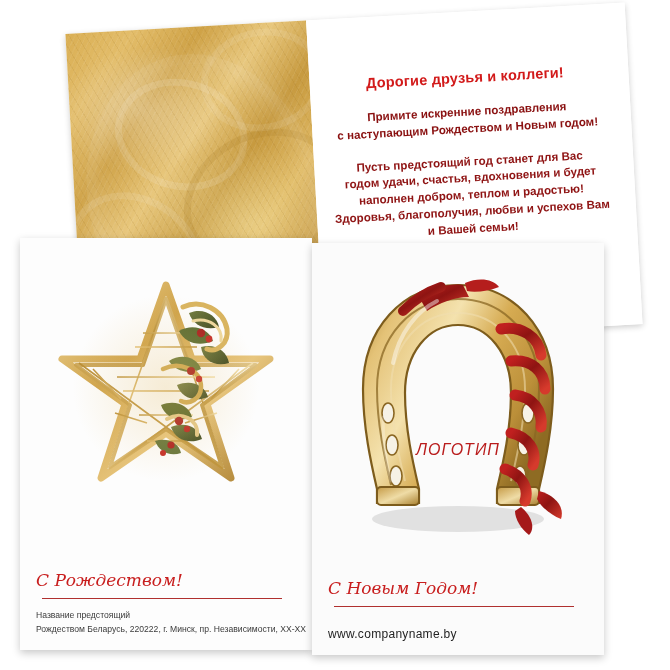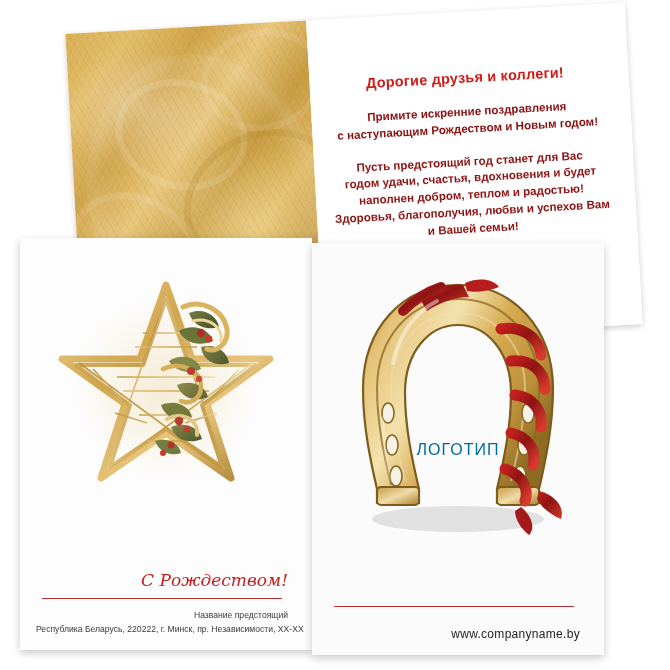--- a/index.html
+++ b/index.html
@@ -158,35 +158,36 @@
     top: 162px;
     transform: translate(-50%, -50%);
     width: 250px;
     height: 276px;
   }
   .logo-ghost {
     position: absolute;
     left: 50%;
     top: 198px;
     transform: translateX(-50%);
-    color: #0369a1;
+    color: #b91c1c;
     font-size: 16px;
     letter-spacing: 1px;
     user-select: none;
+    font-style: italic;
   }
 
   
   .card-footer {
     position: absolute;
     left: 0;
     right: 8px;
     bottom: 0;
     padding: 0 16px 14px 16px;
     box-sizing: border-box;
-    text-align: right;
+    text-align: left;
   }
   .script {
     color: #c81e1e;
     font-family: "DejaVu Serif", serif;
     font-style: italic;
     font-size: 17px;
     margin-bottom: 8px;
     white-space: nowrap;
   }
   .rule {
@@ -307,21 +308,21 @@
           </g>
         </svg>
       </div>
     </div>
 
     <div class="card-footer footer-left">
       <div class="script">С Рождеством!</div>
       <div class="rule"></div>
       <div class="org-lines">
         <span>Название предстоящий</span>
-        <span>Республика Беларусь, 220222, г. Минск, пр. Независимости, XX-XX</span>
+        <span>Рождеством Беларусь, 220222, г. Минск, пр. Независимости, XX-XX</span>
       </div>
     </div>
   </div>
 
   <div class="card card-right">
     <div class="art-area">
 
       <div class="logo-ghost">ЛОГОТИП</div>
 
       <div class="horseshoe-wrap">
@@ -401,18 +402,19 @@
           <path d="M188,240 C200,250 202,262 196,268 C188,262 182,252 182,244 Z" fill="#a5191a"></path>
           <path d="M132,16 C146,10 160,12 166,20 C156,24 142,26 134,24 Z" fill="#b51e1d"></path>
 
           <path d="M104,34 C84,44 66,66 60,96" fill="none" stroke="rgba(255,255,255,0.45)" stroke-width="4" stroke-linecap="round"></path>
           <path d="M50,150 C50,178 54,200 58,214" fill="none" stroke="rgba(255,255,255,0.25)" stroke-width="3" stroke-linecap="round"></path>
         </svg>
       </div>
     </div>
 
     <div class="card-footer footer-right">
+      <div class="script">С Новым Годом!</div>
       <div class="rule"></div>
       <div class="site">www.companyname.by</div>
     </div>
   </div>
 
 </div>
 
 </body></html>

